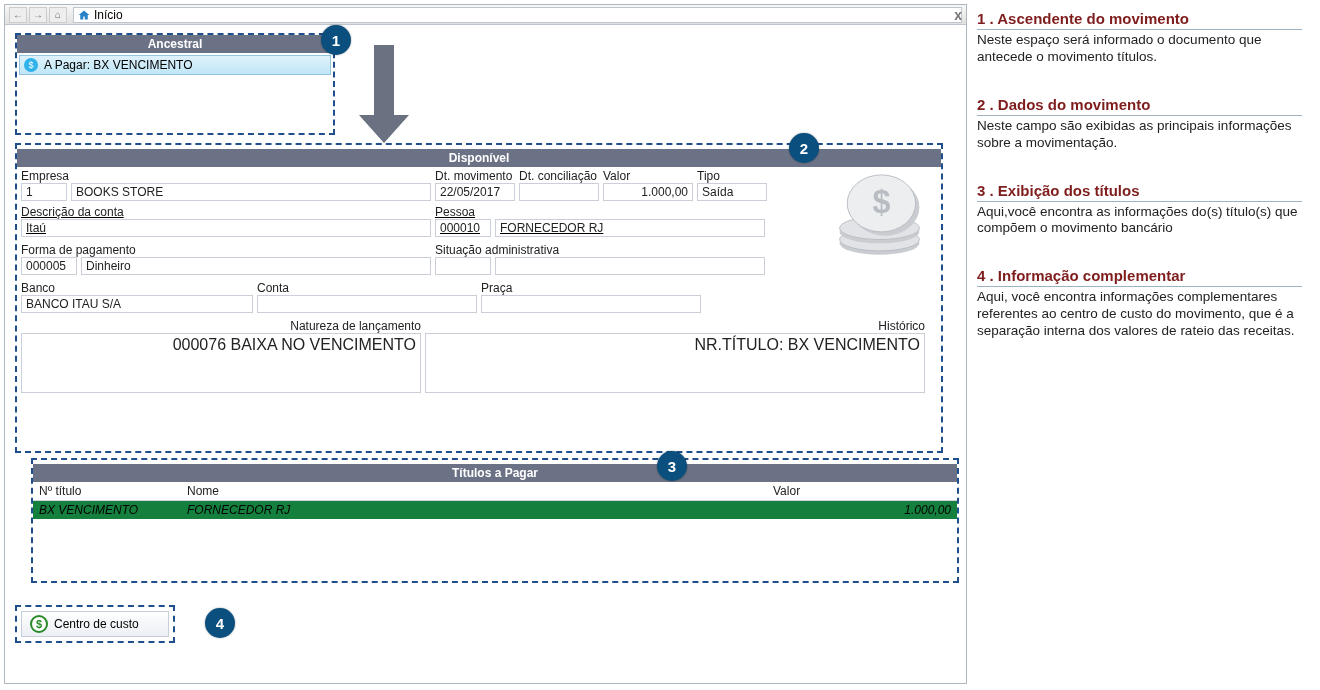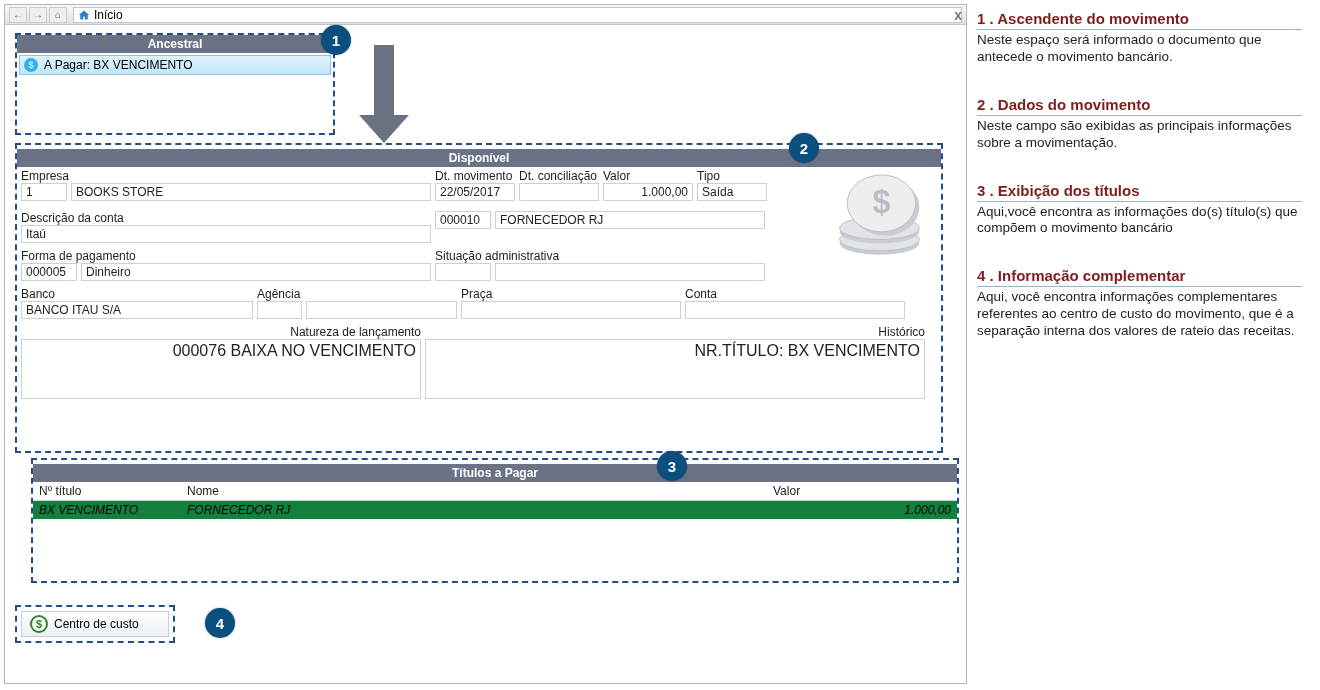--- a/index.html
+++ b/index.html
@@ -101,26 +101,27 @@
             <div style="width:90px;">
               <div class="lbl">Valor</div>
               <div class="fld" style="text-align:right;">1.000,00</div>
             </div>
             <div style="width:70px;">
               <div class="lbl">Tipo</div>
               <div class="fld">Saída</div>
             </div>
           </div>
 
-          <div class="row" style="margin-top:10px;">
+          <div class="row" style="margin-top:4px;text-decoration:underline;">
             <div style="width:410px;">
               <div class="lbl">Descrição da conta</div>
               <div class="fld">Itaú</div>
             </div>
             <div style="width:330px;">
+              <div class="lbl">Pessoa</div>
               <div style="display:flex; gap:4px;">
                 <div class="fld" style="width:56px;">000010</div>
                 <div class="fld" style="flex:1;">FORNECEDOR RJ</div>
               </div>
             </div>
           </div>
 
           <div class="row" style="margin-top:6px;">
             <div style="width:410px;">
               <div class="lbl">Forma de pagamento</div>
@@ -136,34 +137,27 @@
                 <div class="fld" style="flex:1;"></div>
               </div>
             </div>
           </div>
 
           <div class="row" style="margin-top:6px;">
             <div style="width:232px;">
               <div class="lbl">Banco</div>
               <div class="fld">BANCO ITAU S/A</div>
             </div>
-            <div style="width:200px;">
-              <div class="lbl">Agência</div>
-              <div style="display:flex; gap:4px;">
-                <div class="fld" style="width:45px; color:#888;"></div>
-                <div class="fld" style="flex:1; color:#888;"></div>
-              </div>
+            <div style="width:220px;">
+              <div class="lbl">Conta</div>
+              <div class="fld" style="color:#888;"></div>
             </div>
             <div style="width:220px;">
               <div class="lbl">Praça</div>
               <div class="fld"></div>
-            </div>
-            <div style="width:220px;">
-              <div class="lbl">Conta</div>
-              <div class="fld" style="color:#888;"></div>
             </div>
           </div>
 
           <div class="row" style="margin-top:6px;text-align:right;">
             <div style="width:400px;">
               <div class="lbl">Natureza de lançamento</div>
               <div class="ta" style="height:60px;">000076   BAIXA NO VENCIMENTO</div>
             </div>
             <div style="width:500px;">
               <div class="lbl">Histórico</div>
@@ -204,21 +198,21 @@
           <span class="centro-icon">$</span>
           <span>Centro de custo</span>
         </div>
       </div>
     </div>
   </div>
 
   <div class="notes">
     <div class="note">
       <h3>1 . Ascendente do movimento</h3>
-      <p>Neste espaço será informado o documento que antecede o movimento bancário.</p>
+      <p>Neste espaço será informado o documento que antecede o movimento títulos.</p>
     </div>
     <div class="note">
       <h3>2 . Dados do movimento</h3>
       <p>Neste campo são exibidas as principais informações sobre a movimentação.</p>
     </div>
     <div class="note">
       <h3>3 . Exibição dos títulos</h3>
       <p>Aqui,você encontra as informações do(s) título(s) que compõem o movimento bancário</p>
     </div>
     <div class="note">

